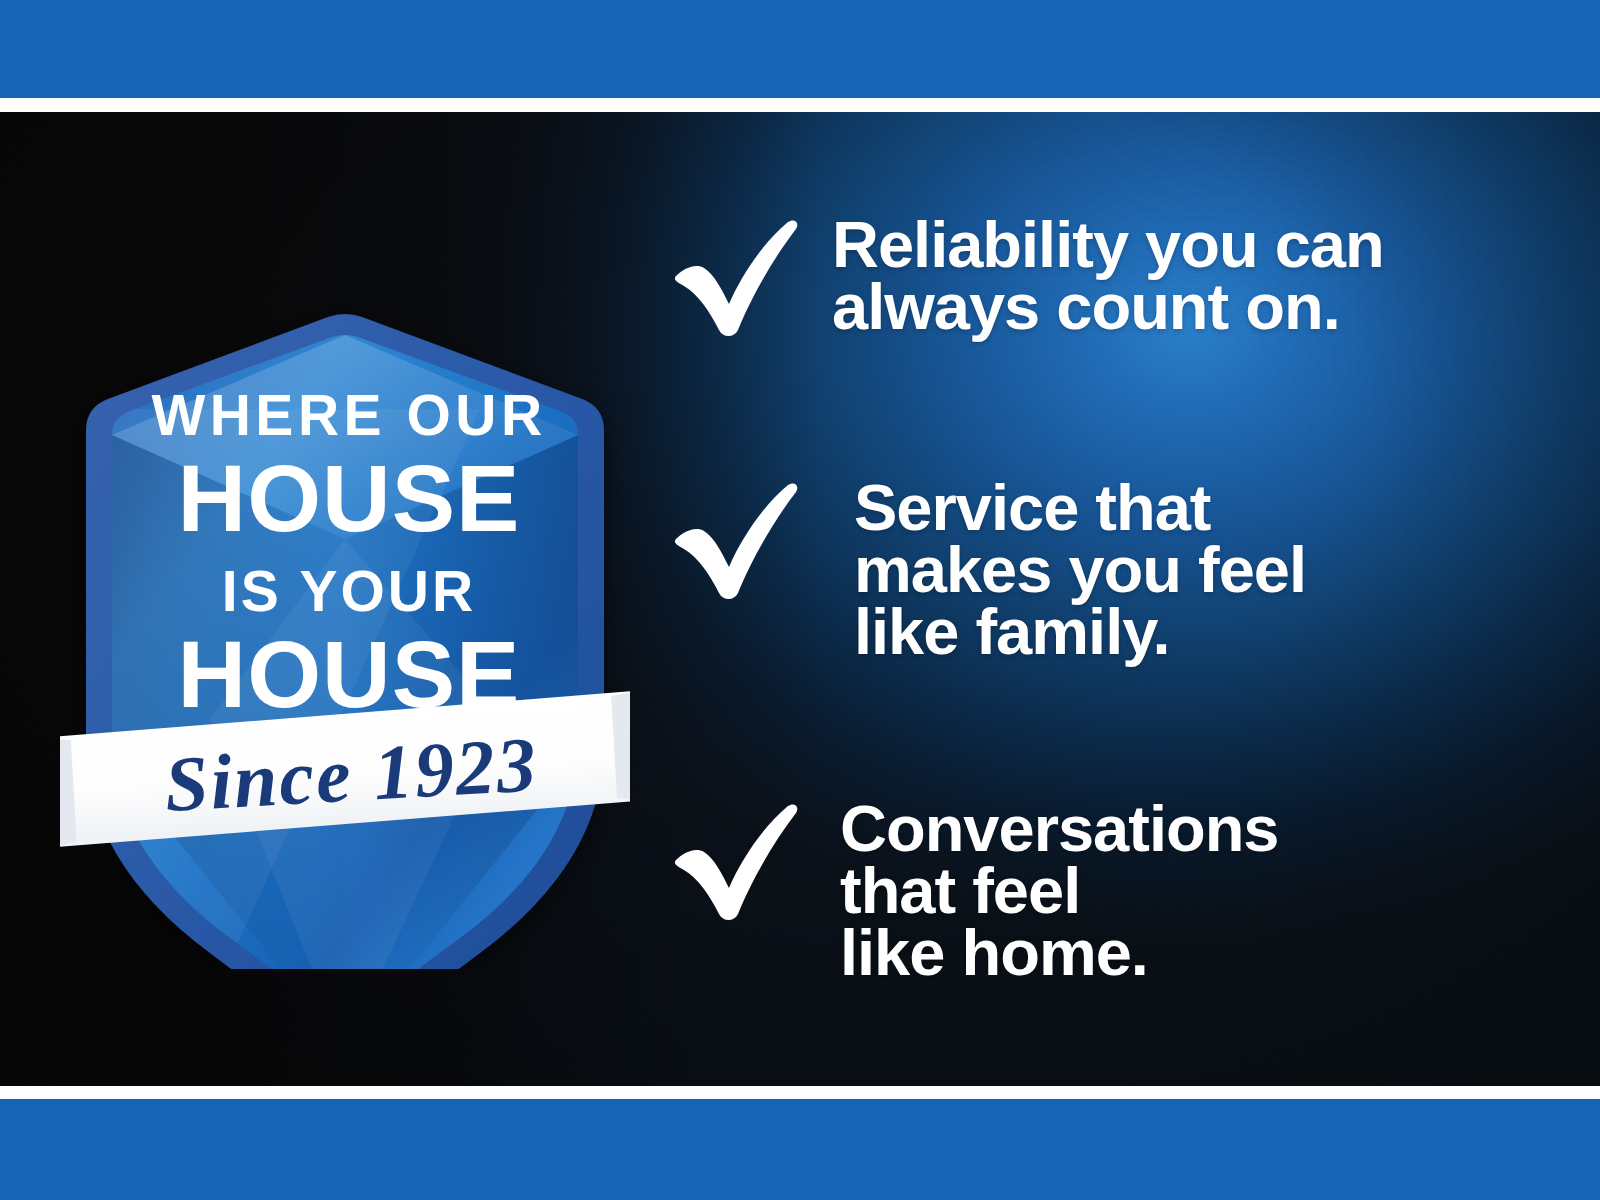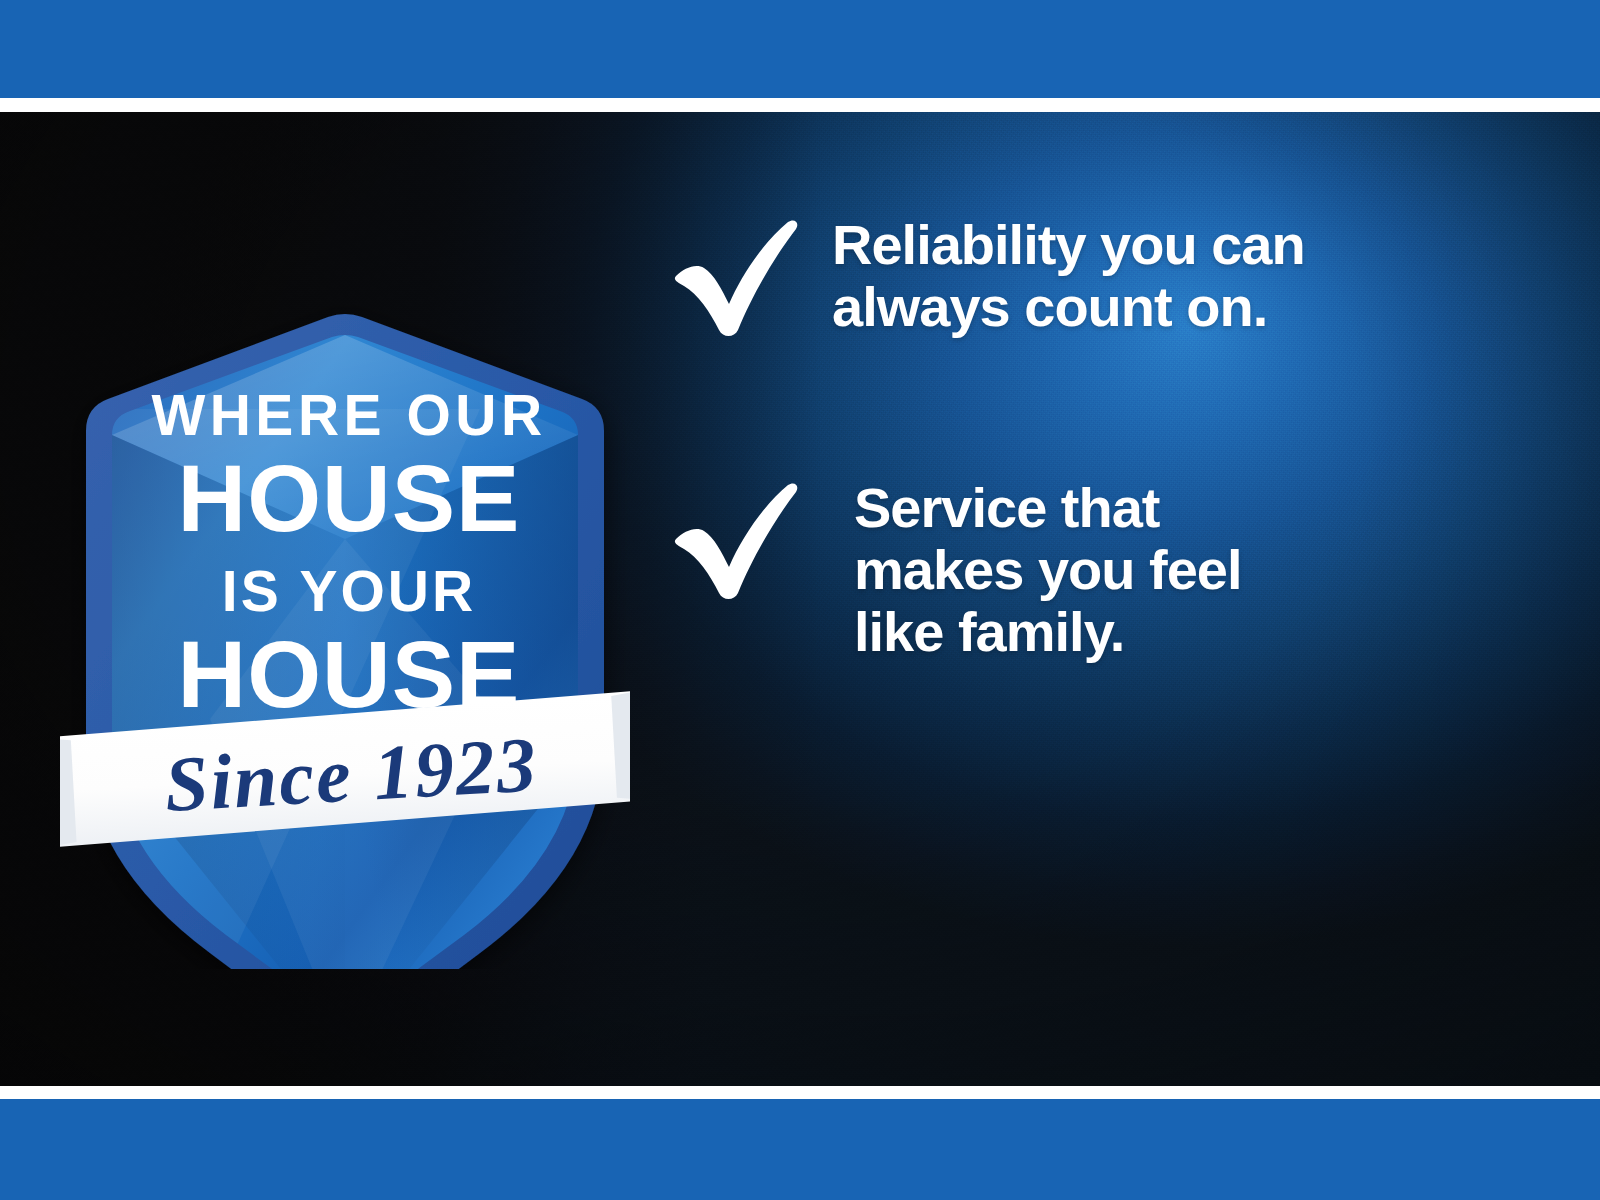--- a/index.html
+++ b/index.html
@@ -134,21 +134,21 @@
     height: 120px;
     margin-top: 4px;
   }
   .check-icon svg { display: block; width: 100%; height: 100%; }
 
   .check-text {
     flex: 0 0 auto;
     color: #ffffff;
     font-family: "Liberation Sans", sans-serif;
     font-weight: bold;
-    font-size: 56px;
+    font-size: 65px;
     line-height: 62px;
     letter-spacing: -1.0px;
     white-space: pre-line;
     padding-top: 2px;
     text-shadow: 0 2px 5px rgba(0,0,0,0.22);
   }
   #check-row-0 .check-text { margin-left: 32px; }
   #check-row-1 .check-text { margin-left: 54px; }
   #check-row-2 .check-text { margin-left: 40px; }
 </style>
@@ -270,20 +270,33 @@
                      C 74,58 96,26 120,6 C 126,2 132,6 128,13
                      C 104,44 82,84 70,114 C 66,122 55,122 51,114
                      C 42,96 30,78 16,70 C 8,66 5,63 8,60 Z" fill="#ffffff"></path>
           </svg>
         </span>
         <span class="check-text">Service that
 makes you feel
 like family.</span>
       </div>
 
+      <div class="check-row" id="check-row-2">
+        <span class="check-icon">
+          <svg viewBox="0 0 132 120" xmlns="http://www.w3.org/2000/svg">
+            <path d="M 8,60 C 16,52 28,47 36,52 C 46,58 54,74 61,88
+                     C 74,58 96,26 120,6 C 126,2 132,6 128,13
+                     C 104,44 82,84 70,114 C 66,122 55,122 51,114
+                     C 42,96 30,78 16,70 C 8,66 5,63 8,60 Z" fill="#ffffff"></path>
+          </svg>
+        </span>
+        <span class="check-text">Conversations
+that feel
+like home.</span>
+      </div>
 
     </div>
 
   </div>
 
   <div id="brand-bar-bottom" class="brand-bar"></div>
 
 </div>
 
 </body></html>

